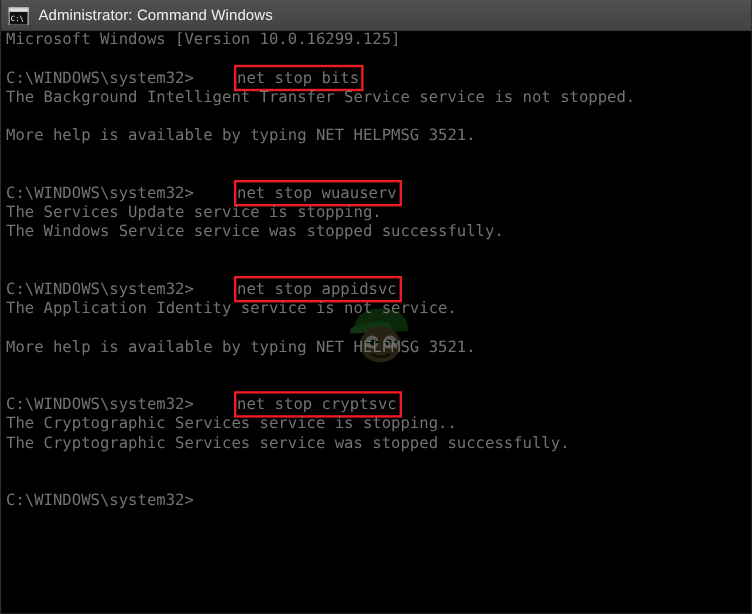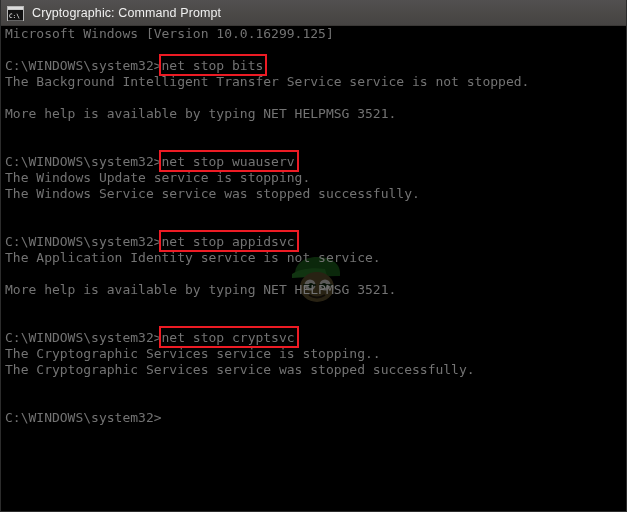--- a/index.html
+++ b/index.html
@@ -105,20 +105,21 @@
   }
   .line.blank {
     color: transparent;
   }
   .line .seg {
     white-space: pre;
   }
   .line .cmd {
     position: relative;
     white-space: pre;
+    margin-left: 36px;
   }
   .line .cmd::before {
     content: "";
     position: absolute;
     left: -3px;
     top: -4px;
     right: -4px;
     bottom: -3px;
     border: 2px solid #ed1b24;
     pointer-events: none;
@@ -134,21 +135,21 @@
 
     <span class="tb-icon">
       <svg width="17" height="15" viewBox="0 0 17 15" xmlns="http://www.w3.org/2000/svg">
         <rect x="0.5" y="0.5" width="16" height="14" fill="#ffffff" stroke="#b8b8b8"></rect>
         <rect x="0.5" y="0.5" width="16" height="3.5" fill="#dcdcdc" stroke="#b8b8b8"></rect>
         <rect x="1" y="4" width="15" height="10.5" fill="#111111"></rect>
         <text x="2" y="11.5" font-family="DejaVu Sans Mono, monospace" font-size="6" fill="#ffffff">C:\</text>
       </svg>
     </span>
 
-    <span class="tb-title">Cryptographic: Command Prompt</span>
+    <span class="tb-title">Administrator: Command Windows</span>
   </div>
 
   <div id="console">
 
     <span id="watermark">
       <svg width="56" height="50" viewBox="0 0 56 50" xmlns="http://www.w3.org/2000/svg">
         <g opacity="0.9">
           <path d="M6 20 C6 9, 16 3, 28 3 C41 3, 51 9, 51 19 L51 22 L6 23 Z" fill="#1e6b1e"></path>
           <path d="M3 20 C10 15, 24 13, 36 15 L38 22 L3 24 Z" fill="#2e8b2e"></path>
           <ellipse cx="28" cy="33" rx="17" ry="15" fill="#6b5a33"></ellipse>
@@ -166,21 +167,21 @@
     <div id="lines">
         <div class="line"><span class="seg">Microsoft Windows [Version 10.0.16299.125]</span></div>
         <div class="line blank"><span class="seg"></span></div>
         <div class="line"><span class="seg">C:\WINDOWS\system32&gt;</span><span class="cmd">net stop bits</span></div>
         <div class="line"><span class="seg">The Background Intelligent Transfer Service service is not stopped.</span></div>
         <div class="line blank"><span class="seg"></span></div>
         <div class="line"><span class="seg">More help is available by typing NET HELPMSG 3521.</span></div>
         <div class="line blank"><span class="seg"></span></div>
         <div class="line blank"><span class="seg"></span></div>
         <div class="line"><span class="seg">C:\WINDOWS\system32&gt;</span><span class="cmd">net stop wuauserv</span></div>
-        <div class="line"><span class="seg">The Windows Update service is stopping.</span></div>
+        <div class="line"><span class="seg">The Services Update service is stopping.</span></div>
         <div class="line"><span class="seg">The Windows Service service was stopped successfully.</span></div>
         <div class="line blank"><span class="seg"></span></div>
         <div class="line blank"><span class="seg"></span></div>
         <div class="line"><span class="seg">C:\WINDOWS\system32&gt;</span><span class="cmd">net stop appidsvc</span></div>
         <div class="line"><span class="seg">The Application Identity service is not service.</span></div>
         <div class="line blank"><span class="seg"></span></div>
         <div class="line"><span class="seg">More help is available by typing NET HELPMSG 3521.</span></div>
         <div class="line blank"><span class="seg"></span></div>
         <div class="line blank"><span class="seg"></span></div>
         <div class="line"><span class="seg">C:\WINDOWS\system32&gt;</span><span class="cmd">net stop cryptsvc</span></div>

